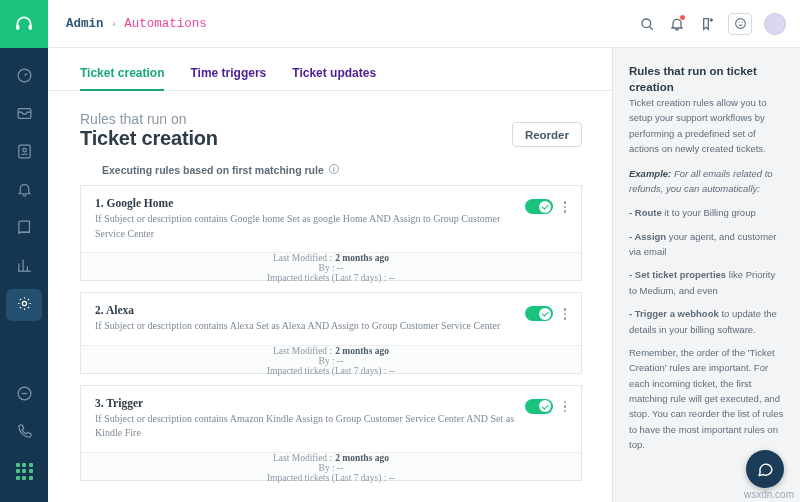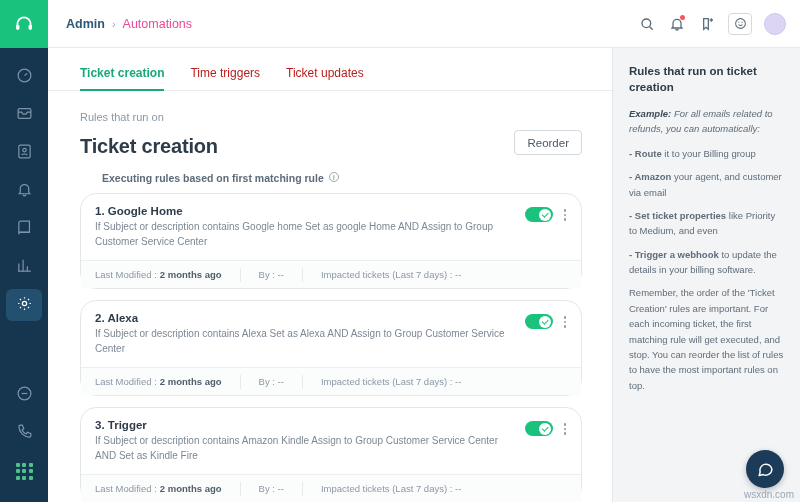--- a/index.html
+++ b/index.html
@@ -40,21 +40,21 @@
   .sb-spacer { flex: 1; }
   .sb-grid { display: grid; grid-template-columns: repeat(3, 4px); gap: 2.5px; }
   .sb-grid i { width: 4px; height: 4px; background: #4ec08a; border-radius: 1px; display: block; }
 
   
   .main { flex: 1; display: flex; flex-direction: column; min-width: 0; }
 
   
   .topbar {
     height: 48px; background: #fff; border-bottom: 1px solid #e8eaed;
-    display: flex; align-items: center; padding: 0 14px 0 18px; flex: none;
+    display: flex; align-items: center; padding: 0 14px 0 18px; flex: none; font-family: Liberation Mono, monospace;
   }
   .crumbs { display: flex; align-items: center; font-size: 12.5px; color: #24506f; }
   .crumbs .c-link { color: #2c5777; font-weight: 600; }
   .crumbs .c-sep { margin: 0 7px; color: #9aa7b4; font-size: 11px; }
   .crumbs .c-cur { color: #ec4899; }
   .topbar-right { margin-left: auto; display: flex; align-items: center; gap: 12px; }
   .new-btn {
     border: 1px solid #d6dade; border-radius: 4px; height: 26px; padding: 0 8px;
     display: flex; align-items: center; gap: 6px; font-size: 12px; color: #3b4a57; background: #fff;
   }
@@ -69,52 +69,52 @@
   }
   .pill-icon svg { width: 13px; height: 13px; }
   .avatar { width: 22px; height: 22px; border-radius: 50%; background: #ddd6f3; border: 1px solid #cfc5ec; }
 
   
   .content-wrap { flex: 1; display: flex; min-height: 0; background: #fff; }
   .center { flex: 1; min-width: 0; display: flex; flex-direction: column; }
 
   .tabs { display: flex; gap: 26px; padding: 0 32px; border-bottom: 1px solid #e8eaed; flex: none; }
   .tab {
-    font-size: 12px; color: #b91c1c; padding: 18px 0 10px; position: relative; white-space: nowrap;
+    font-size: 12px; color: #4c1d95; padding: 18px 0 10px; position: relative; white-space: nowrap; font-weight: bold;
   }
   .tab.active { color: #19a979; font-weight: 600; }
   .tab.active:after {
     content: ""; position: absolute; left: 0; right: 0; bottom: -1px; height: 2px; background: #19a979;
   }
 
   .scroll-area { flex: 1; overflow: hidden; padding: 20px 30px 0 32px; position: relative; }
 
   .hdr-row { display: flex; align-items: flex-end; }
   .hdr-left { flex: 1; }
-  .kicker { font-size: 11px; color: #8b98a5; margin-bottom: 12px; }
+  .kicker { font-size: 14px; color: #8b98a5; margin-bottom: 0; }
   .page-title { font-size: 20px; color: #2e3c4a; font-weight: 700; letter-spacing: -0.2px; }
-  .hdr-actions { display: flex; gap: 2px; align-items: flex-start; padding-bottom: 3px; }
+  .hdr-actions { display: flex; gap: 2px; align-items: flex-start; padding-bottom: 3px; font-weight: bold; }
   .btn-light {
     border: 1px solid #d6dade; background: #fff; color: #48596a; font-size: 11.5px;
     border-radius: 4px; height: 25px; padding: 0 12px; display: flex; align-items: center;
   }
   .btn-dark {
     background: #1b3b58; color: #fff; font-size: 11.5px; border: 1px solid #1b3b58;
     border-radius: 4px; height: 25px; padding: 0 12px; display: flex; align-items: center;
   }
 
   .exec-note { display: flex; align-items: flex-start; gap: 5px; font-size: 10.5px; color: #5d6b79; font-weight: 600; margin: 14px 0 9px; padding-left: 22px; }
   .info-i {
     width: 10px; height: 10px; border: 1px solid #9aa7b4; border-radius: 50%; color: #9aa7b4;
     font-size: 7.5px; display: inline-flex; align-items: center; justify-content: center; font-weight: 700;
   }
 
   
   .rule {
-    border: 1px solid #e4e7ea; border-radius: 16px; margin-bottom: 11px; background: #fff;
+    border: 1px solid #e4e7ea; border-radius: 0; margin-bottom: 11px; background: #fff; font-family: Liberation Serif, serif;
   }
   .rule-top { display: flex; padding: 11px 12px 11px 14px; align-items: flex-start; }
   .rule-text { flex: 1; min-width: 0; padding-right: 10px; }
   .rule-name { font-size: 11.5px; color: #2e3c4a; font-weight: 600; margin-bottom: 3px; }
   .rule-desc { font-size: 10px; color: #7c8894; line-height: 1.45; }
   .rule-ctrls { display: flex; align-items: center; gap: 8px; padding-top: 2px; }
   .toggle {
     width: 28px; height: 15px; border-radius: 8px; background: #19c37d; position: relative;
   }
   .toggle .knob {
@@ -123,32 +123,32 @@
   }
   .toggle .knob:after {
     content: ""; width: 5px; height: 2.5px; border-left: 1.4px solid #19c37d; border-bottom: 1.4px solid #19c37d;
     transform: rotate(-45deg) translate(0.5px, -0.5px);
   }
   .kebab { display: flex; flex-direction: column; gap: 2px; padding: 2px 3px; }
   .kebab i { width: 2.5px; height: 2.5px; border-radius: 50%; background: #8b98a5; display: block; }
 
   .rule-foot {
     border-top: 1px solid #eceef0; background: #fbfcfc; display: flex; align-items: center;
-    font-size: 9.5px; color: #8b98a5; height: 28px; padding: 0 14px;
+    font-size: 9.5px; color: #8b98a5; height: 28px; padding: 0 14px; flex-direction: column;
   }
   .foot-cell { display: flex; align-items: center; white-space: nowrap; }
   .foot-cell b { color: #4f5d6b; font-weight: 700; margin-left: 3px; }
   .foot-sep { width: 1px; height: 14px; background: #e7eaec; margin: 0 18px; }
 
   
   .right-panel {
     width: 188px; flex: none; background: #f2f4f6; border-left: 1px solid #e4e7ea;
     padding: 16px 16px 0 16px; overflow: hidden;
   }
-  .rp-title { font-size: 11.5px; font-weight: 700; color: #2e3c4a; margin-bottom: 11px; line-height: 1.35; }
+  .rp-title { font-size: 11.5px; font-weight: 700; color: #2e3c4a; line-height: 1.35; }
   .rp-p { font-size: 9.5px; color: #5f6d7a; line-height: 1.62; margin-bottom: 9px; }
   .rp-p b { color: #3d4b59; font-weight: 700; }
   .rp-p i { font-style: italic; }
   .rp-li { font-size: 9.5px; color: #5f6d7a; line-height: 1.62; margin-bottom: 8px; }
 
   
   .chat-fab {
     position: absolute; right: 16px; bottom: 14px; width: 38px; height: 38px; border-radius: 50%;
     background: #1b3b58; display: flex; align-items: center; justify-content: center;
     box-shadow: 0 2px 6px rgba(0,0,0,0.25);
@@ -426,28 +426,29 @@
               <div class="foot-sep"></div>
               <div class="foot-cell">Impacted tickets (Last 7 days) : --</div>
             </div>
           </div>
 
         </div>
       </div>
 
       <div class="right-panel">
         <div class="rp-title">Rules that run on ticket creation</div>
+        <div class="rp-p">Ticket creation rules allow you to setup your support workflows by performing a predefined set of actions on newly created tickets.</div>
         <div class="rp-p">
           <i><b>Example:</b><span> For all emails related to refunds, you can automatically:</span></i>
         </div>
         <div class="rp-li">
           <b>- Route</b><span> it to your Billing group</span>
         </div>
         <div class="rp-li">
-          <b>- Amazon</b><span> your agent, and customer via email</span>
+          <b>- Assign</b><span> your agent, and customer via email</span>
         </div>
         <div class="rp-li">
           <b>- Set ticket properties</b><span> like Priority to Medium, and even</span>
         </div>
         <div class="rp-li">
           <b>- Trigger a webhook</b><span> to update the details in your billing software.</span>
         </div>
         <div class="rp-p">Remember, the order of the 'Ticket Creation' rules are important. For each incoming ticket, the first matching rule will get executed, and stop. You can reorder the list of rules to have the most important rules on top.</div>
       </div>
     </div>

